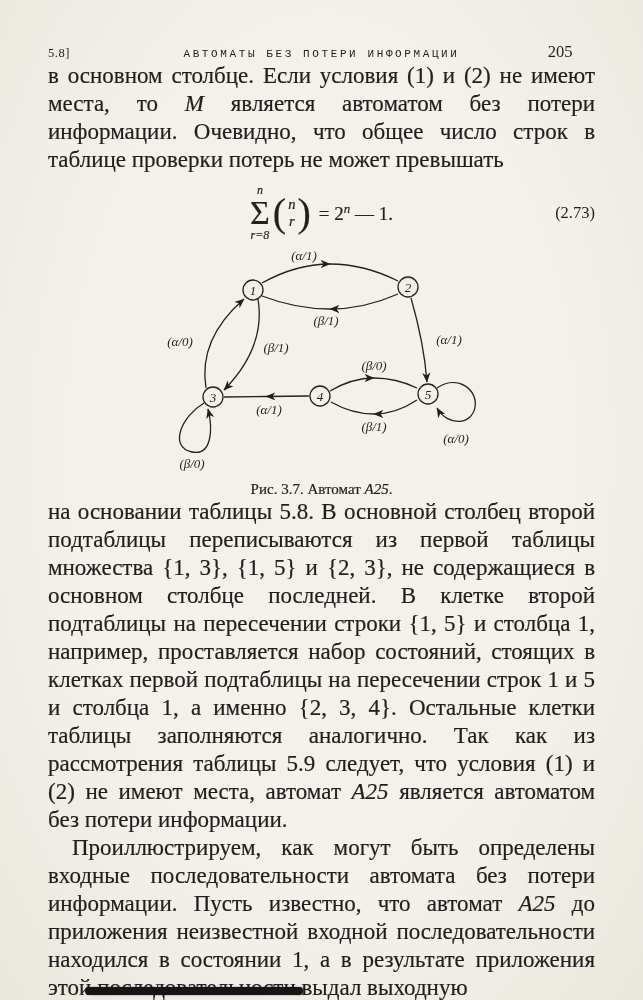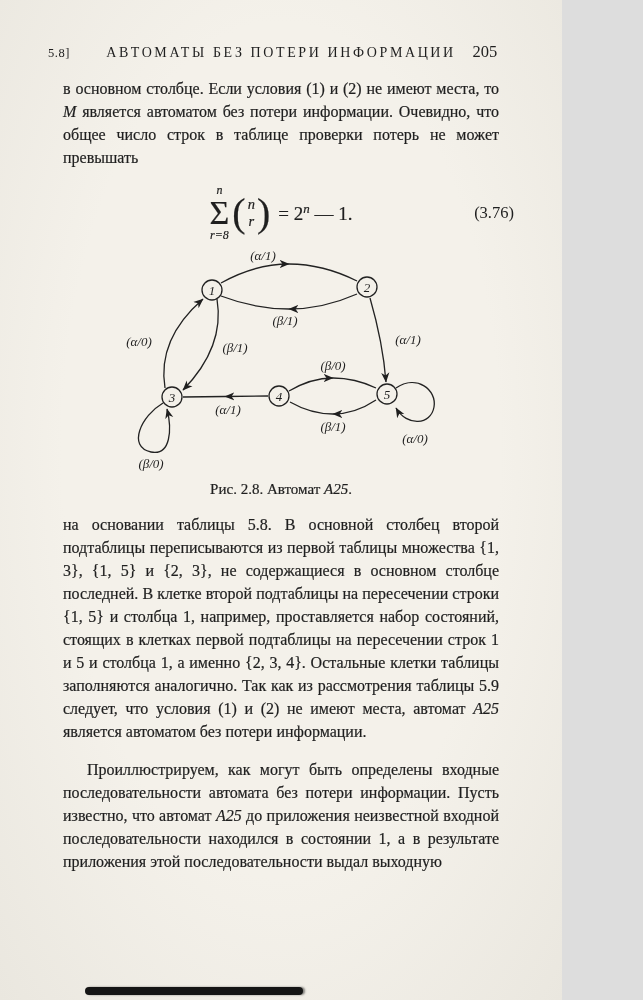--- a/index.html
+++ b/index.html
@@ -4,40 +4,40 @@
 <style>
   html, body { margin: 0; padding: 0; }
   body {
     width: 643px; height: 1000px;
     font-family: "Liberation Serif", serif;
     color: #1f1f1f;
     background: #ddd;
   }
   .page {
     position: relative;
-    width: 562px; height: 1000px;
+    width: 643px; height: 1000px;
     box-sizing: border-box;
     padding: 42px 48px 0 48px;
     overflow: hidden;
     background: radial-gradient(ellipse at 50% 45%, #f4f1ea 55%, #eae7df 100%);
   }
   .header {
     display: flex; align-items: baseline;
     font-family: "Liberation Serif", serif;
   }
   .header .sec { width: 70px; font-size: 12.5px; letter-spacing: 0.5px; }
   .header .title {
-    flex: 1; text-align: left;
-    font-size: 14px; letter-spacing: 2.6px; white-space: nowrap;
+    flex: 1; text-align: center;
+    font-size: 11px; letter-spacing: 2.6px; white-space: nowrap; font-family: Liberation Mono, monospace;
   }
   .header .pageno { width: 70px; text-align: center; font-size: 16.5px; }
 
   p.body-text {
-    margin: 15px;
-    font-size: 16px; line-height: 23px;
+    margin: 0;
+    font-size: 23px; line-height: 28px;
     text-align: justify;
     -webkit-text-stroke: 0.2px #1f1f1f;
   }
   p.body-text i { font-style: italic; }
   .p1 { margin-top: 22px; }
   .p4 { margin-top: 10px; }
   .indent { text-indent: 24px; }
 
   .formula-row {
     position: relative;
@@ -110,21 +110,21 @@
       <span class="binom">
         <span class="paren">(</span>
         <span class="stack">
           <span>n</span>
           <span>r</span>
         </span>
         <span class="paren">)</span>
       </span>
       <span class="rhs"><span>= 2</span><sup>n</sup><span> — 1.</span></span>
     </div>
-    <span class="eq-num">(3.76)</span>
+    <span class="eq-num">(2.73)</span>
   </div>
 
 
 
   <figure class="fig" style="margin-left:0;margin-right:0;">
     <svg width="340" height="222" viewBox="0 0 340 222">
       <defs>
         <marker id="arr" viewBox="0 0 10 10" refX="8.5" refY="5" markerWidth="8.5" markerHeight="8.5" orient="auto">
           <path d="M0,1.3 L9,5 L0,8.7 L2.6,5 z" fill="#1f1f1f"></path>
         </marker>
@@ -165,21 +165,21 @@
         <text x="297" y="93">(α/1)</text>
         <text x="28" y="95">(α/0)</text>
         <text x="124" y="101">(β/1)</text>
         <text x="40" y="217">(β/0)</text>
         <text x="117" y="163">(α/1)</text>
         <text x="222" y="119">(β/0)</text>
         <text x="222" y="180">(β/1)</text>
         <text x="304" y="192">(α/0)</text>
       </g>
     </svg>
-    <figcaption class="caption"><span>Рис. 2.8. Автомат </span><i>А25</i><span>.</span></figcaption>
+    <figcaption class="caption"><span>Рис. 3.7. Автомат </span><i>А25</i><span>.</span></figcaption>
   </figure>
 
   <p class="body-text p4"><span>на основании таблицы 5.8. В основной столбец второй подтаблицы переписываются из первой таблицы множества {1, 3}, {1, 5} и {2, 3}, не содержащиеся в основном столбце последней. В клетке второй подтаблицы на пересечении строки {1, 5} и столбца 1, например, проставляется набор состояний, стоящих в клетках первой подтаблицы на пересечении строк 1 и 5 и столбца 1, а именно {2, 3, 4}. Остальные клетки таблицы заполняются аналогично. Так как из рассмотрения таблицы 5.9 следует, что условия (1) и (2) не имеют места, автомат </span><i>А25</i><span> является автоматом без потери информации.</span></p>
 
   <p class="body-text indent"><span>Проиллюстрируем, как могут быть определены входные последовательности автомата без потери информации. Пусть известно, что автомат </span><i>А25</i><span> до приложения неизвестной входной последовательности находился в состоянии 1, а в результате приложения этой последовательности выдал выходную</span></p>
 
   <div class="artifact"></div>
 </div>
 
 </body></html>

